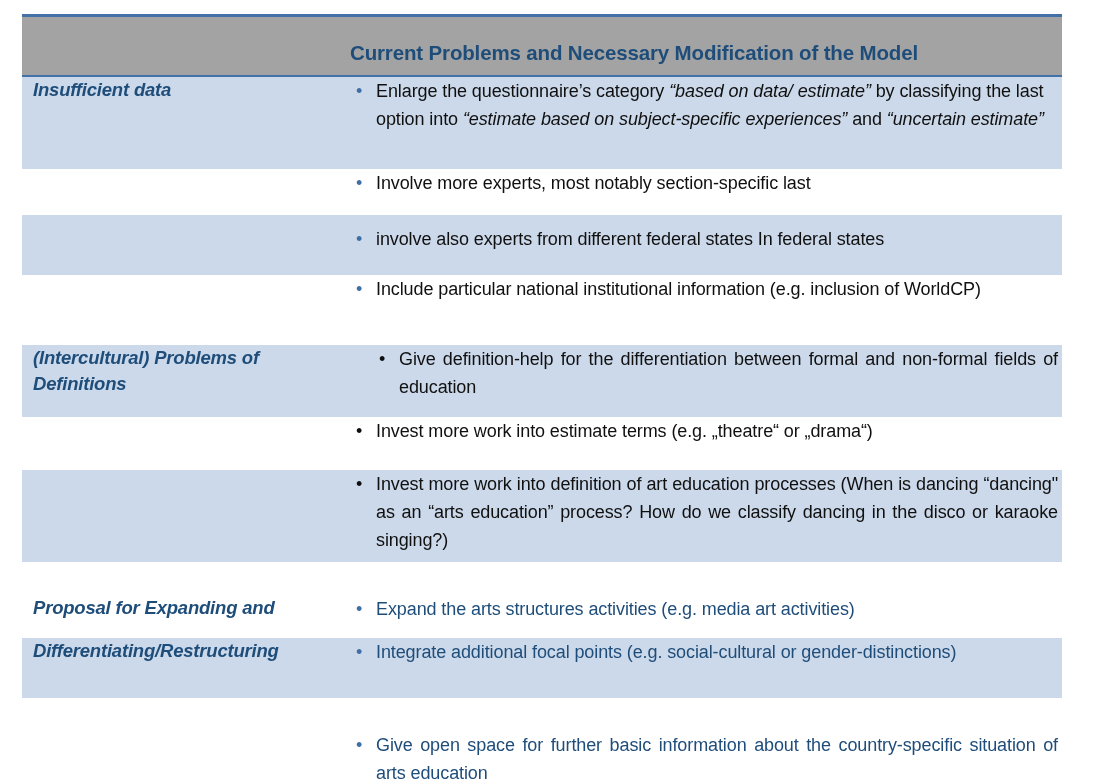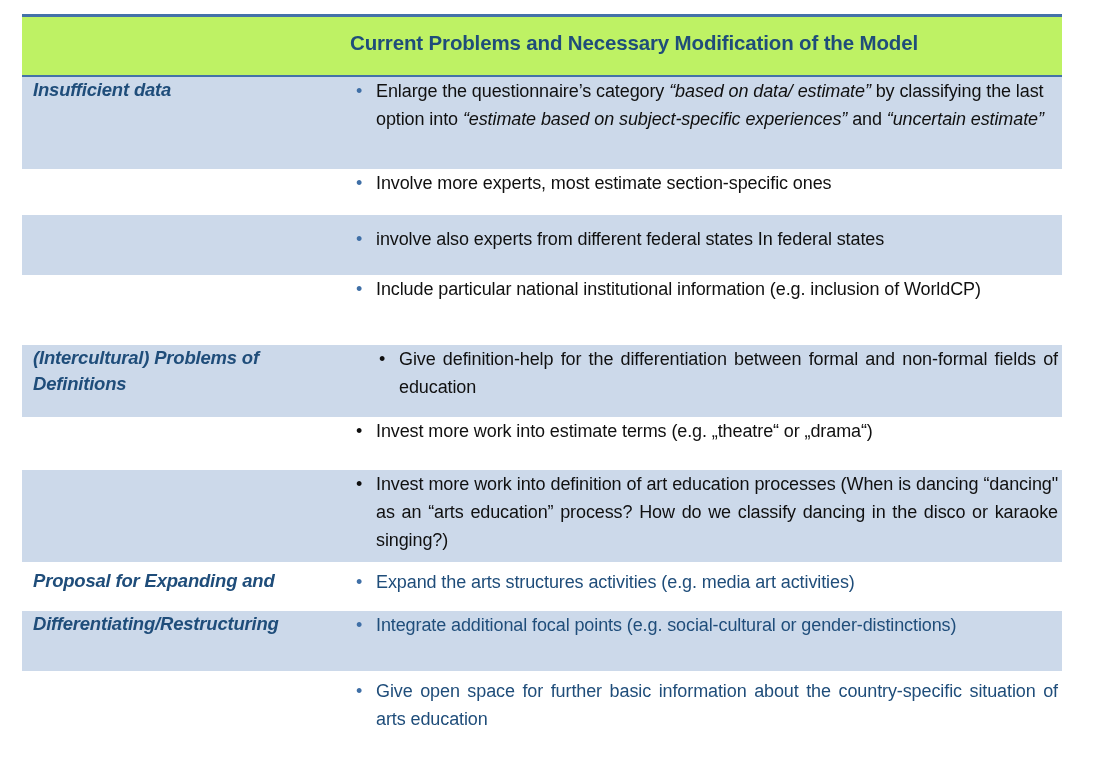--- a/index.html
+++ b/index.html
@@ -34,22 +34,22 @@
   .rule {
     height: 3px;
     background: #4472a8;
     width: 100%;
   }
   .rule.thin { height: 2px; }
 
   
   .hdr-row {
     display: flex;
-    align-items: flex-start;
-    background: #bef264;
+    align-items: center;
+    background: #a3a3a3;
     height: 58px;
   }
   .hdr-label-cell {
     width: 328px;
     flex: 0 0 328px;
   }
   .hdr-title-cell {
     flex: 1 1 auto;
     padding-top: 14px;
   }
@@ -112,21 +112,21 @@
     font-size: 18px;
     line-height: 28px;
     letter-spacing: -0.1px;
   }
   .bullet-text.black { color: #101010; }
   .bullet-text.blue  { color: #1f4d7a; }
   .bullet-text.just  { text-align: justify; }
   .bullet-text i { font-style: italic; }
 
   
-  .pad-t6  { padding-top: 6px; }
+  .pad-t6  { padding-top: 6px; margin-top: 27px; }
   .pad-t8  { padding-top: 0; }
   .pad-t10 { padding-top: 10px; }
 
   .h92  { min-height: 92px; }
   .h46  { min-height: 46px; }
   .h50  { min-height: 50px; }
   .h70  { min-height: 70px; }
   .h72  { min-height: 72px; gap: 23px; }
   .h53  { min-height: 53px; }
   .h92b { min-height: 92px; }
@@ -164,21 +164,21 @@
               <div class="bullet-dot blue">•</div>
               <div class="bullet-text black"><span>Enlarge the questionnaire’s category </span><i>“based on data/ estimate”</i><span> by classifying the last option into </span><i>“estimate based on subject-specific experiences”</i><span> and </span><i>“uncertain estimate”</i></div>
             </div>
           </div>
         </div>
         <div class="row plain h46 pad-t8">
           <div class="label-cell"></div>
           <div class="content-cell">
             <div class="bullet-line">
               <div class="bullet-dot blue">•</div>
-              <div class="bullet-text black"><span>Involve more experts, most estimate section-specific ones</span></div>
+              <div class="bullet-text black"><span>Involve more experts, most notably section-specific last</span></div>
             </div>
           </div>
         </div>
         <div class="row shaded h50 pad-t10">
           <div class="label-cell"></div>
           <div class="content-cell">
             <div class="bullet-line">
               <div class="bullet-dot blue">•</div>
               <div class="bullet-text black"><span>involve also experts from different federal states In federal states</span></div>
             </div>

